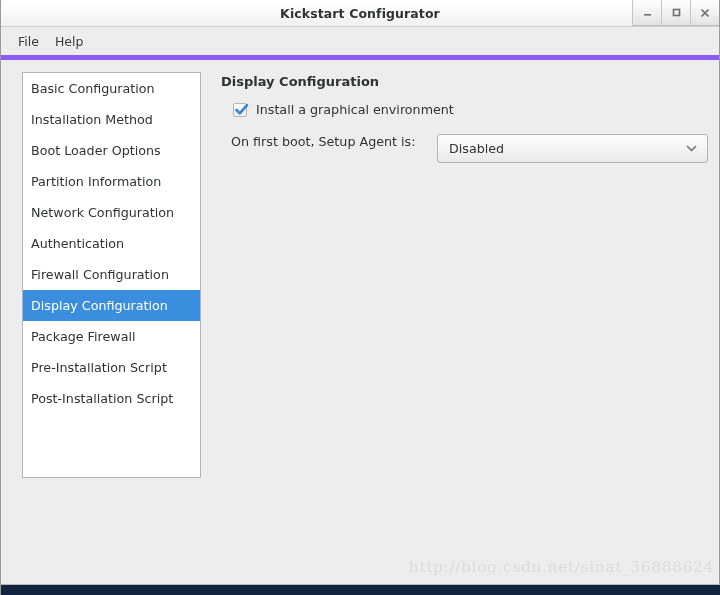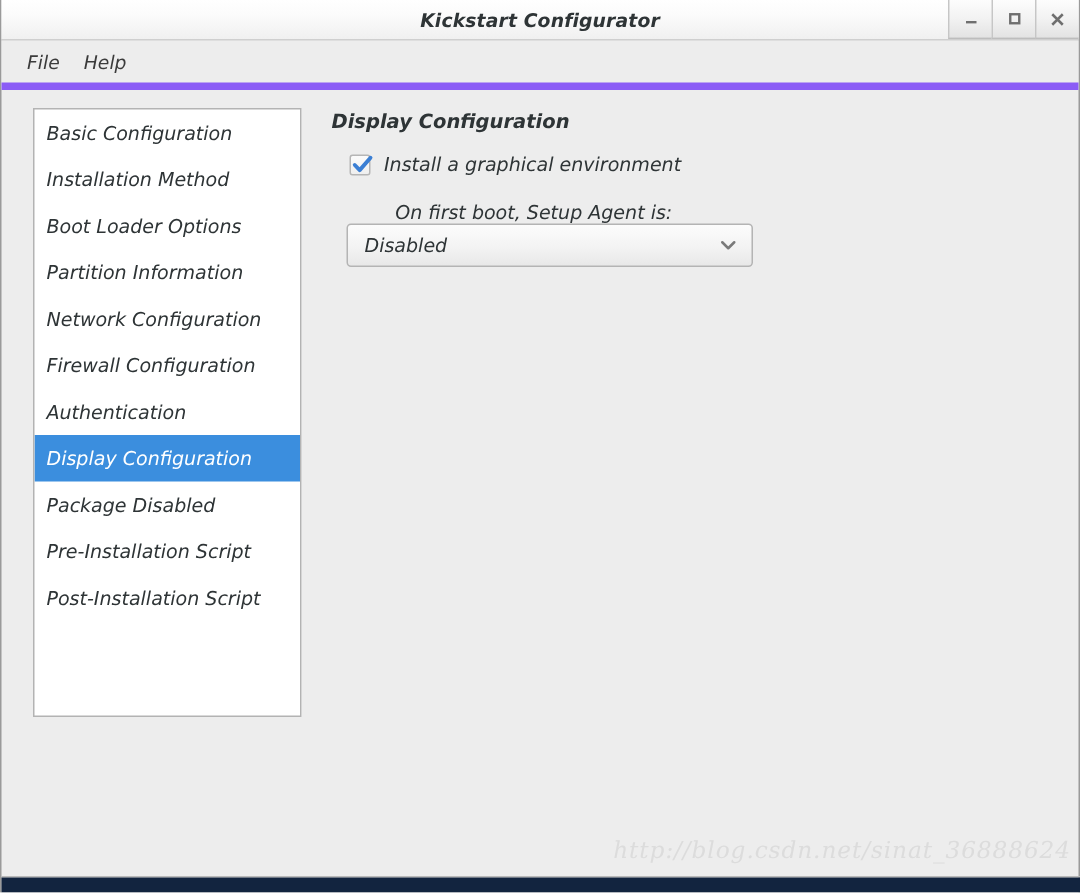--- a/index.html
+++ b/index.html
@@ -20,21 +20,20 @@
     position: absolute;
     left: 0; top: 0;
     width: 720px;
     height: 595px;
     box-sizing: border-box;
     border-left: 1px solid #9a9a9a;
     border-right: 1px solid #9a9a9a;
     background: #ededed;
     display: flex;
     flex-direction: column;
-    font-style: italic;
   }
 
   
   #titlebar {
     position: relative;
     height: 26px;
     flex: 0 0 26px;
     background: linear-gradient(to bottom, #ffffff 0%, #fbfbfb 40%, #f0f0f0 100%);
     border-bottom: 1px solid #cfcfcf;
     display: flex;
@@ -162,22 +161,20 @@
   #checkbox-label {
     margin-left: 9px;
     font-size: 12.7px;
     color: #2e3436;
   }
   #combo-row {
     position: absolute;
     left: 10px;
     top: 74px;
     display: flex;
-    align-items: center;
-    flex-direction: column;
   }
   #combo-label {
     font-size: 12.7px;
     color: #2e3436;
     width: 206px;
   }
   #combo {
     width: 271px;
     height: 29px;
     box-sizing: border-box;
@@ -259,24 +256,24 @@
   </div>
 
   <div id="content">
 
     <div id="sidebar">
       <div class="side-item">Basic Configuration</div>
       <div class="side-item">Installation Method</div>
       <div class="side-item">Boot Loader Options</div>
       <div class="side-item">Partition Information</div>
       <div class="side-item">Network Configuration</div>
+      <div class="side-item">Authentication</div>
       <div class="side-item">Firewall Configuration</div>
-      <div class="side-item">Authentication</div>
       <div class="side-item selected">Display Configuration</div>
-      <div class="side-item">Package Disabled</div>
+      <div class="side-item">Package Firewall</div>
       <div class="side-item">Pre-Installation Script</div>
       <div class="side-item">Post-Installation Script</div>
     </div>
 
     <div id="panel">
 
       <div id="panel-heading">Display Configuration</div>
 
       <div id="checkbox-row">
         <span class="checkbox">

